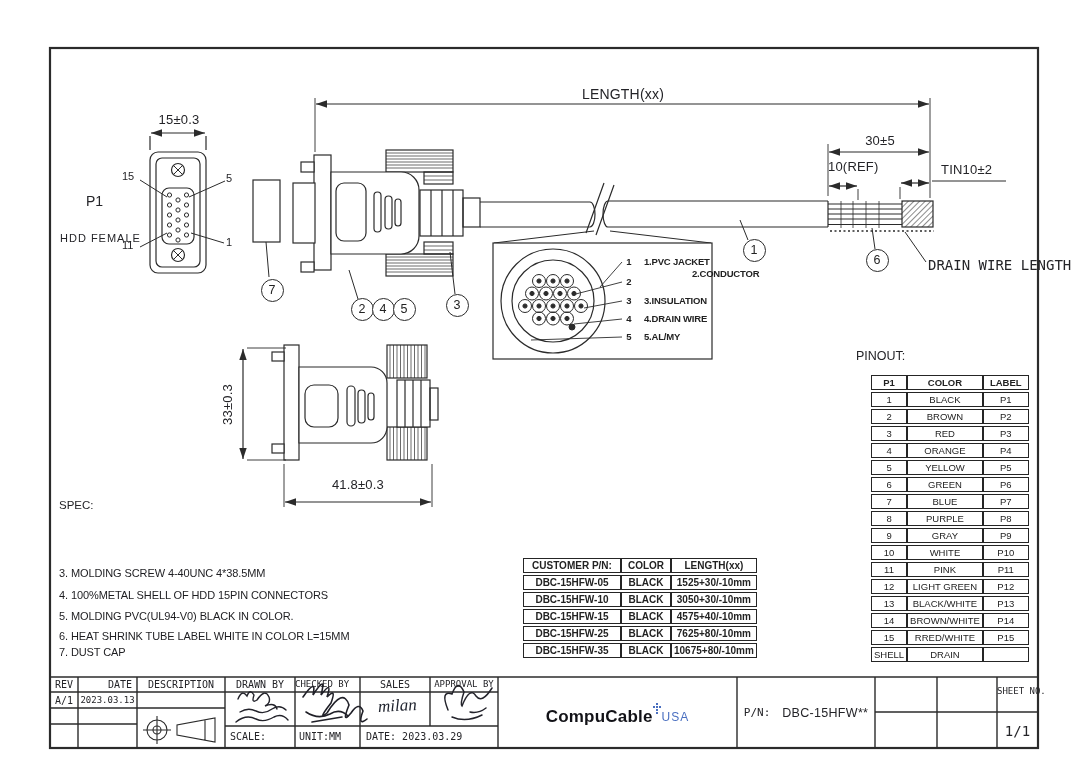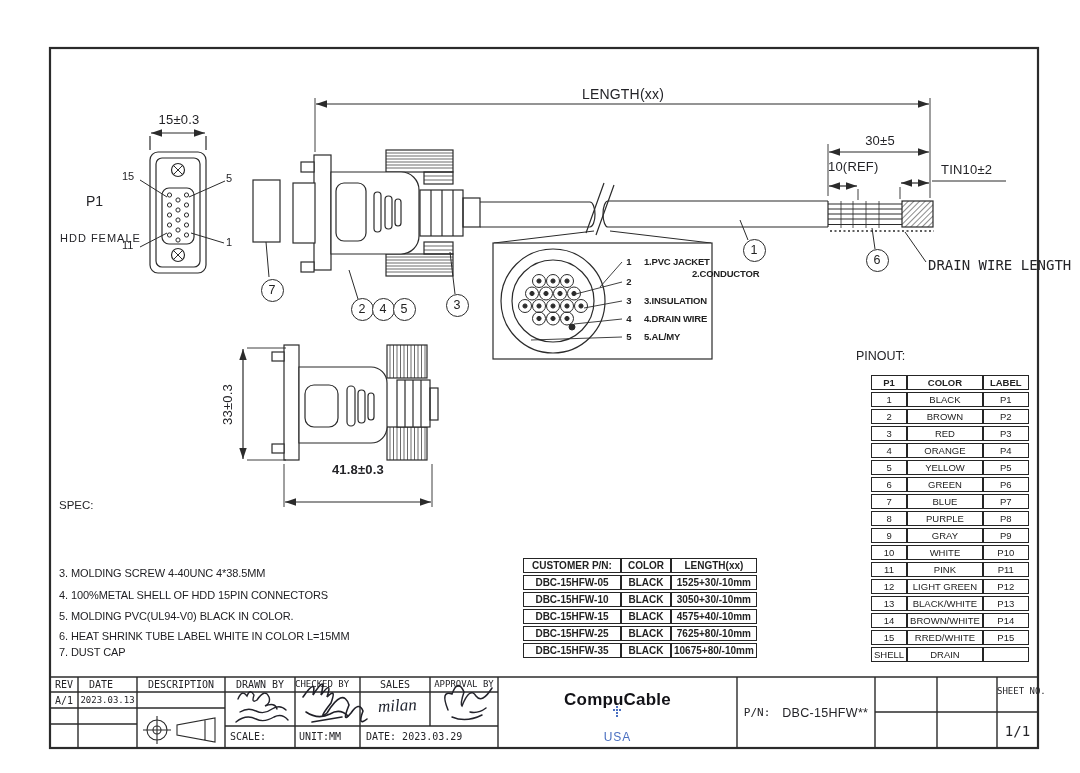--- a/index.html
+++ b/index.html
@@ -17,21 +17,21 @@
   td,th{border:1.3px solid #252525;padding:0 2px;height:13px;line-height:13px;overflow:hidden;}
   .cust{left:523px;top:556px;font-size:10px;font-weight:700;}
   .cust td,.cust th{text-align:center;}
   .pin{left:871px;top:373px;font-size:9.5px;}
   .pin td,.pin th{text-align:center;}
   .spec-item{position:absolute;font-size:11px;letter-spacing:-0.1px;color:#1d1d20;}
   .callout-num{position:absolute;width:14px;text-align:center;font-size:9.5px;font-weight:700;}
   .callout-label{position:absolute;font-size:9.5px;font-weight:700;letter-spacing:-0.2px;}
   .tb{font-size:10px;}
   .logo-wrap{position:absolute;left:498px;top:677px;width:239px;height:80px;
-             display:flex;align-items:center;justify-content:center;flex-direction:column;}
+             display:flex;align-items:center;justify-content:center;}
   .logo-part1{font-weight:700;font-size:17px;color:#121217;letter-spacing:0.2px;}
   .logo-part2{font-size:12px;color:#4a6fc0;letter-spacing:1px;}
   .logo-plus{position:relative;display:inline-block;width:9px;height:20px;}
   .logo-plus::after{content:"";position:absolute;top:-1px;left:3px;width:2px;height:2px;background:#4a6fc0;
      box-shadow:0 3px 0 #4a6fc0,0 -3px 0 #4a6fc0,3px 0 0 #4a6fc0,-3px 0 0 #4a6fc0,0 6px 0 #4a6fc0;}
   .sig-sales{position:absolute;left:378px;top:696px;font-family:"Liberation Serif",serif;
              font-style:italic;font-size:17px;color:#20242f;transform:rotate(-3deg);}
   .rot90{transform:rotate(-90deg);transform-origin:center;}
 </style>
 </head>
@@ -254,21 +254,21 @@
   <span class="callout-num" style="left:622px;top:276px;">2</span>
   <span class="callout-label" style="left:644px;top:268px;margin-left:48px;">2.CONDUCTOR</span>
   <span class="callout-num" style="left:622px;top:295px;">3</span>
   <span class="callout-label" style="left:644px;top:295px;">3.INSULATION</span>
   <span class="callout-num" style="left:622px;top:313px;">4</span>
   <span class="callout-label" style="left:644px;top:313px;">4.DRAIN WIRE</span>
   <span class="callout-num" style="left:622px;top:331px;">5</span>
   <span class="callout-label" style="left:644px;top:331px;">5.AL/MY</span>
 
   <span class="t dim c rot90" style="left:198px;top:397px;width:58px;">33±0.3</span>
-  <span class="t dim c" style="left:318px;top:462px;width:80px;font-weight:bold;">41.8±0.3</span>
+  <span class="t dim c" style="left:318px;top:477px;width:80px;">41.8±0.3</span>
 
   <span class="t" style="left:59px;top:499px;font-size:11.5px;">SPEC:</span>
   <span class="spec-item" style="left:59px;top:567px;">3. MOLDING SCREW 4-40UNC 4*38.5MM</span>
   <span class="spec-item" style="left:59px;top:589px;">4. 100%METAL SHELL OF HDD 15PIN CONNECTORS</span>
   <span class="spec-item" style="left:59px;top:610px;">5. MOLDING PVC(UL94-V0) BLACK IN COLOR.</span>
   <span class="spec-item" style="left:59px;top:630px;">6. HEAT SHRINK TUBE LABEL WHITE IN COLOR L=15MM</span>
   <span class="spec-item" style="left:59px;top:646px;">7. DUST CAP</span>
 
   <table class="cust">
     <colgroup>
@@ -400,21 +400,21 @@
         </tr>
     <tr>
           <td>SHELL</td>
           <td>DRAIN</td>
           <td></td>
         </tr>
   </tbody>
     </table>
 
   <span class="t m tb c" style="left:50px;top:679px;width:28px;">REV</span>
-  <span class="t m tb c" style="left:78px;top:679px;width:46px;">DATE</span>
+  <span class="t m tb c" style="left:78px;top:679px;width:46px;padding-left:19px;">DATE</span>
   <span class="t m tb c" style="left:137px;top:679px;width:88px;">DESCRIPTION</span>
   <span class="t m tb c" style="left:225px;top:679px;width:70px;">DRAWN BY</span>
   <span class="t m tb c" style="left:295px;top:679px;width:51px;font-size:9px;">CHECKED BY</span>
   <span class="t m tb c" style="left:360px;top:679px;width:70px;">SALES</span>
   <span class="t m tb c" style="left:430px;top:679px;width:68px;font-size:9px;">APPROVAL BY</span>
   <span class="t m tb c" style="left:50px;top:695px;width:28px;">A/1</span>
   <span class="t m tb c" style="left:78px;top:695px;width:59px;font-size:9px;">2023.03.13</span>
   <span class="t m tb" style="left:230px;top:731px;">SCALE:</span>
   <span class="t m tb" style="left:299px;top:731px;">UNIT:MM</span>
   <span class="t m tb" style="left:366px;top:731px;">DATE: 2023.03.29</span>

